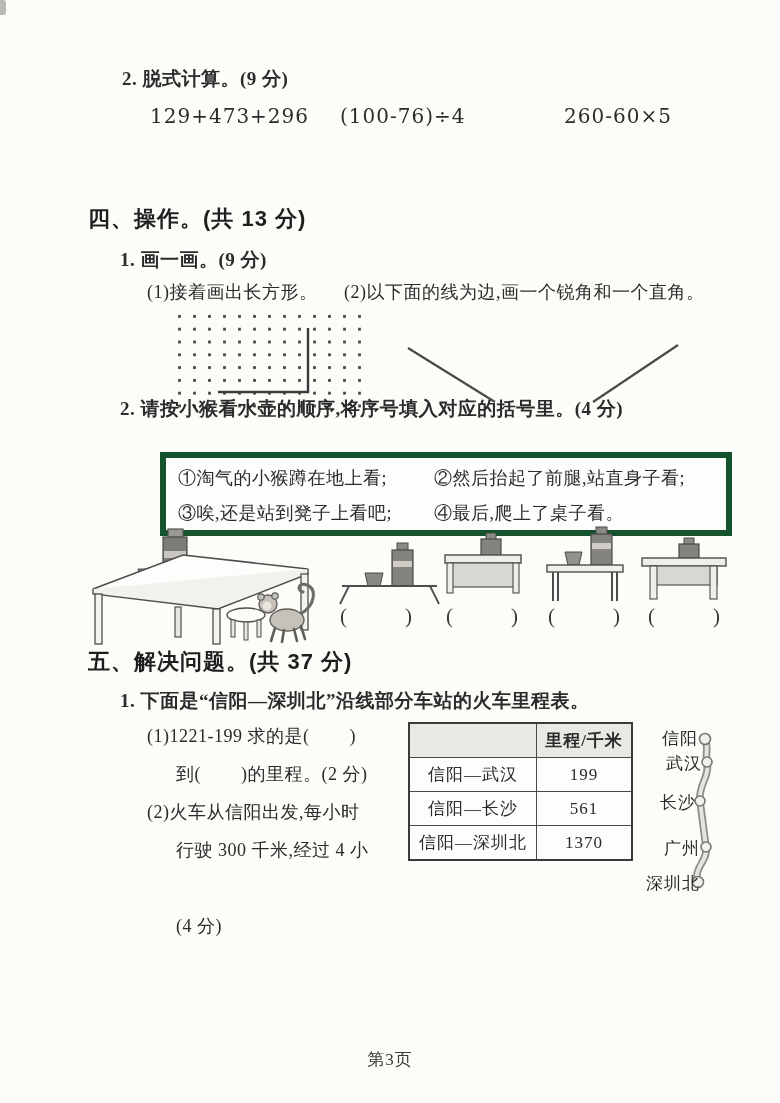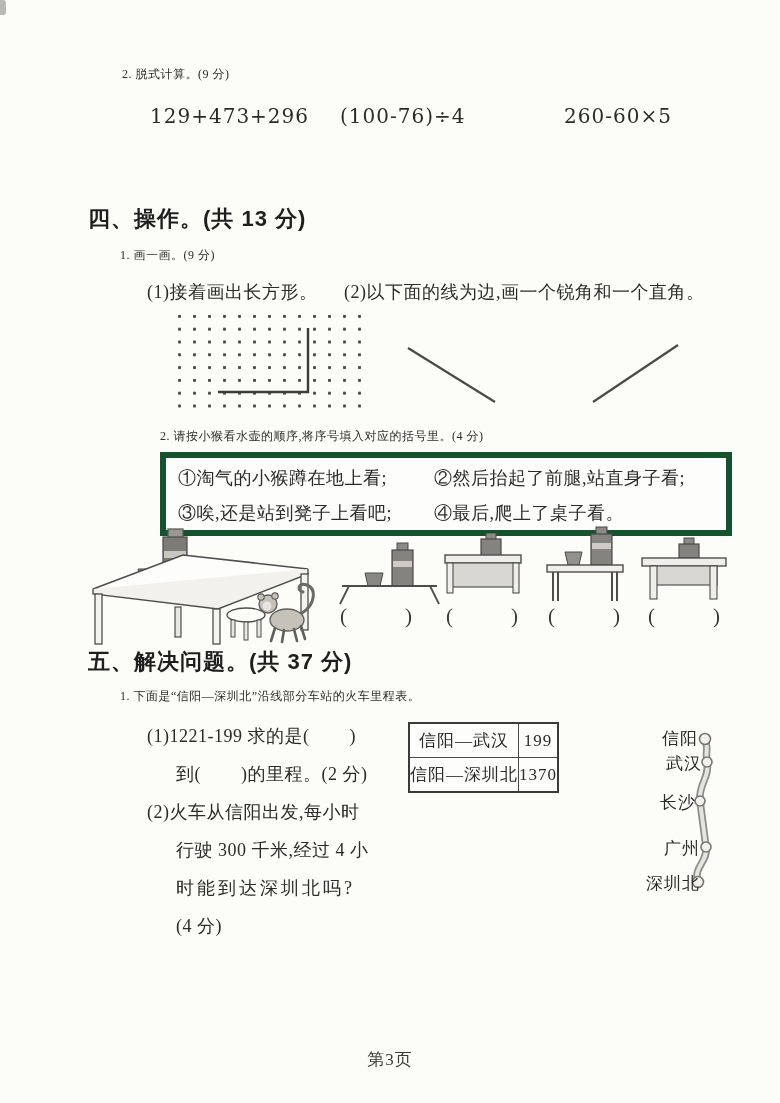--- a/index.html
+++ b/index.html
@@ -6,21 +6,21 @@
   .page{
     position:relative;width:780px;height:1103px;margin:0 auto;
     background:#fcfcf9;overflow:hidden;color:#2b2b2b;
     font-family:"Liberation Serif","DejaVu Serif",serif;
   }
   .abs{position:absolute;}
   .heading{
     font-family:"Liberation Sans","DejaVu Sans",sans-serif;
     font-weight:700;font-size:22px;color:#1e1e1e;letter-spacing:1px;
   }
-  .qtitle{font-size:12px;font-weight:400;letter-spacing:0.5px;}
+  .qtitle{font-size:19px;font-weight:700;letter-spacing:0.5px;}
   .body-text{font-size:18px;letter-spacing:0.5px;}
   .expr{font-size:20px;font-family:"DejaVu Serif",serif;letter-spacing:1px;}
   .pre{white-space:pre;}
   .dot-grid{
     width:196px;height:102px;
     background-image:radial-gradient(circle,#4a4a4a 1.3px,rgba(0,0,0,0) 1.9px);
     background-size:15px 12.8px;background-position:4px 2px;
   }
   .stmt-box{
     width:560px;height:72px;border:6px solid #14532d;background:#fdfdfb;
@@ -59,21 +59,21 @@
   <div class="abs body-text" style="left:147px;top:280px;">(1)接着画出长方形。</div>
   <div class="abs body-text" style="left:344px;top:280px;">(2)以下面的线为边,画一个锐角和一个直角。</div>
 
   <div class="abs dot-grid" style="left:168px;top:308px;"></div>
   <svg class="abs" style="left:0;top:300px;" width="780" height="120">
     <polyline points="308,28 308,92 218,92" fill="none" stroke="#3b3b3b" stroke-width="2.4"></polyline>
     <line x1="408" y1="48" x2="495" y2="102" stroke="#4a4a4a" stroke-width="2.2"></line>
     <line x1="593" y1="102" x2="678" y2="45" stroke="#4a4a4a" stroke-width="2.2"></line>
   </svg>
 
-  <div class="abs qtitle" style="left:120px;top:428px;margin-left:40px;">2. 请按小猴看水壶的顺序,将序号填入对应的括号里。(4 分)</div>
+  <div class="abs qtitle" style="left:120px;top:396px;">2. 请按小猴看水壶的顺序,将序号填入对应的括号里。(4 分)</div>
 
   <div class="abs stmt-box" style="left:160px;top:452px;">
     <div class="stmt" style="left:12px;top:8px;">①淘气的小猴蹲在地上看;</div>
     <div class="stmt" style="left:268px;top:8px;">②然后抬起了前腿,站直身子看;</div>
     <div class="stmt" style="left:268px;top:43px;">④最后,爬上了桌子看。</div>
     <div class="stmt" style="left:12px;top:43px;">③唉,还是站到凳子上看吧;</div>
   </div>
 
   <svg class="abs" style="left:65px;top:527px;" width="250" height="118" viewBox="0 0 250 118">
 
@@ -165,28 +165,35 @@
     <span>)</span>
   </div>
 
   <div class="abs heading" style="left:88px;top:647px;">五、解决问题。(共 37 分)</div>
   <div class="abs qtitle" style="left:120px;top:688px;">1. 下面是“信阳—深圳北”沿线部分车站的火车里程表。</div>
 
   <div class="abs body-text pre" style="left:147px;top:724px;">(1)1221-199 求的是(        )</div>
   <div class="abs body-text pre" style="left:176px;top:762px;">到(        )的里程。(2 分)</div>
   <div class="abs body-text" style="left:147px;top:800px;">(2)火车从信阳出发,每小时</div>
   <div class="abs body-text" style="left:176px;top:838px;">行驶 300 千米,经过 4 小</div>
-  <div class="abs body-text" style="left:176px;top:876px;letter-spacing:3px;">时能到达深圳北吗?</div>
   <div class="abs body-text" style="left:176px;top:914px;">(4 分)</div>
 
   <table class="mileage abs" style="left:408px;top:722px;">
     <tbody>
+        <tr>
+      <th class="col-route"></th>
+      <th class="col-dist">里程/千米</th>
+    </tr>
     <tr>
       <td>信阳—武汉</td>
       <td>199</td>
+    </tr>
+    <tr>
+      <td>信阳—长沙</td>
+      <td>561</td>
     </tr>
     <tr>
       <td>信阳—深圳北</td>
       <td>1370</td>
     </tr>
   </tbody>
     </table>
 
   <svg class="abs" style="left:630px;top:715px;" width="110" height="195" viewBox="0 0 110 195">
     <path d="M75,24 C79,32 75,38 77,47 C80,62 68,70 70,86 C72,101 74,116 76,132 C78,147 63,152 68,167" fill="none" stroke="#8c8c88" stroke-width="7.5" stroke-linecap="round"></path>

